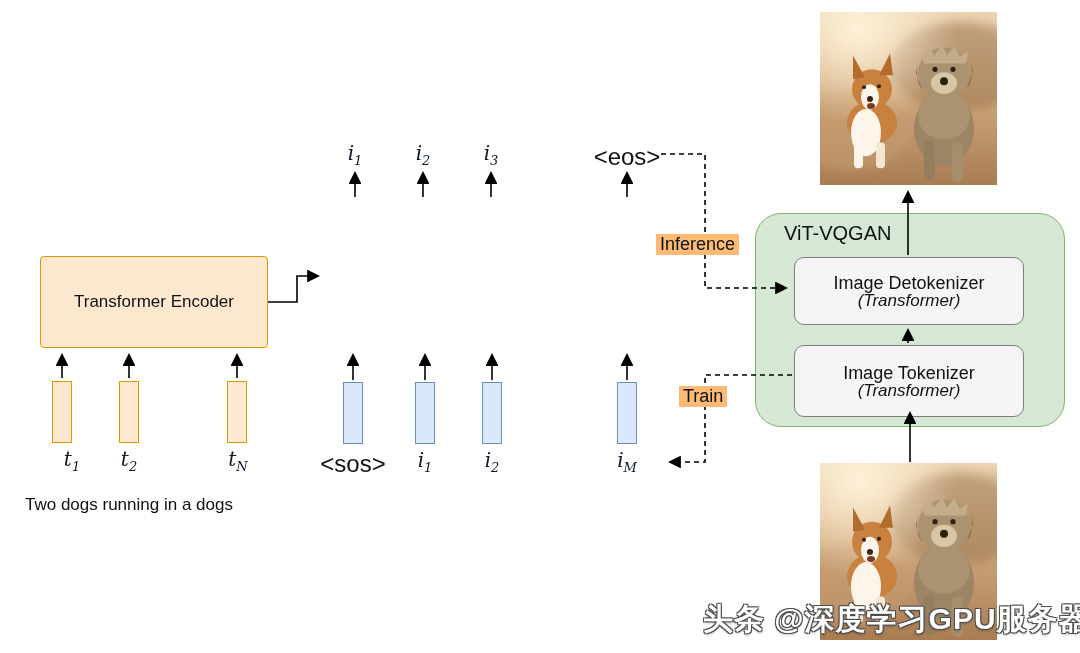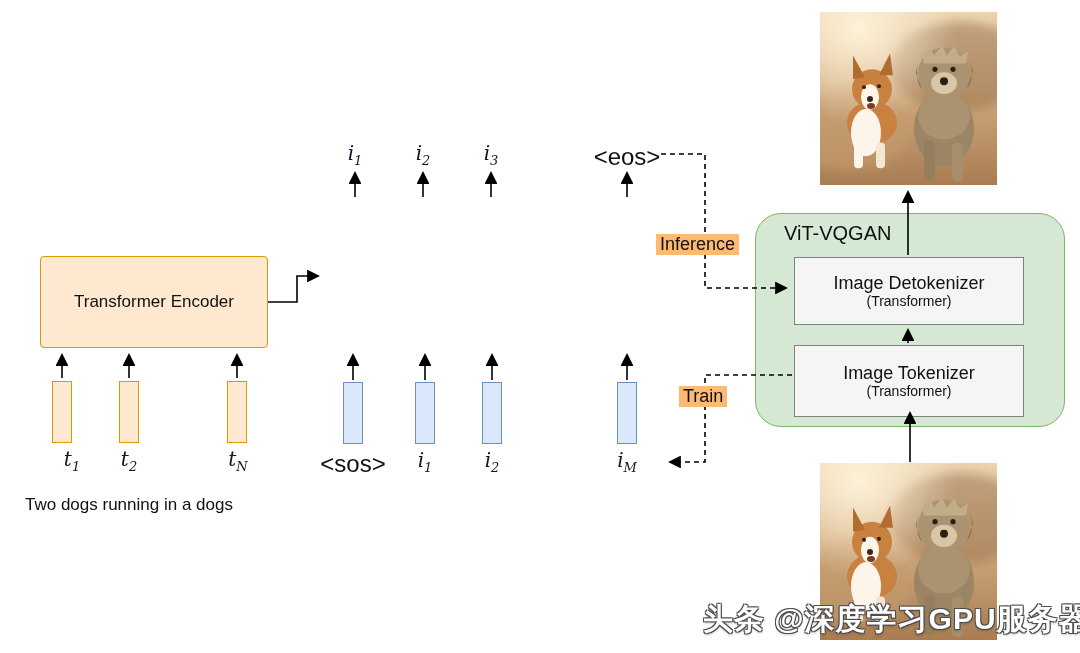--- a/index.html
+++ b/index.html
@@ -6,26 +6,26 @@
   .canvas{
     position:relative;width:1080px;height:653px;background:#ffffff;
     font-family:"Liberation Sans",sans-serif;overflow:hidden;
   }
   
   .node{position:absolute;box-sizing:border-box;display:flex;align-items:center;justify-content:center;text-align:center;}
   .encoder-box{left:40px;top:256px;width:228px;height:92px;background:#ffe8d0;border:1px solid #d79b00;border-radius:4px;font-size:17px;color:#111;}
   .decoder-box{left:325px;top:200px;width:325px;height:149px;background:#dae8fc;border:1px solid #6c8ebf;border-radius:20px;font-size:21px;color:#111;}
   .vqgan-box{left:755px;top:213px;width:310px;height:214px;background:#d5e8d4;border:1px solid #82b366;border-radius:26px;}
   .vqgan-title{position:absolute;left:28px;top:8px;font-size:20px;color:#111;}
-  .module-box{position:absolute;left:38px;width:230px;background:#f5f5f5;border:1px solid #7f7f7f;border-radius:0;box-sizing:border-box;
+  .module-box{position:absolute;left:38px;width:230px;background:#f5f5f5;border:1px solid #7f7f7f;border-radius:10px;box-sizing:border-box;
     display:flex;flex-direction:column;align-items:center;justify-content:center;color:#111;}
   .module-detok{top:43px;height:68px;}
   .module-tok{top:131px;height:72px;}
   .module-name{font-size:18px;line-height:20px;}
-  .module-type{font-size:14px;line-height:16px;}
+  .module-type{font-size:17px;font-style:italic;line-height:16px;}
   
   .bar{position:absolute;width:20px;height:62px;box-sizing:border-box;}
   .bar-orange{background:#ffe8d0;border:1px solid #d79b00;}
   .bar-blue{background:#dae8fc;border:1px solid #6c8ebf;}
   
   .mathlab{position:absolute;width:60px;text-align:center;font-family:"DejaVu Serif",serif;font-style:italic;font-size:20px;color:#0f172a;}
   .mathlab sub{font-size:13px;font-style:italic;}
   .toklab{position:absolute;width:70px;text-align:center;font-size:24px;color:#111;}
   .caption{position:absolute;left:25px;top:495px;font-size:17px;color:#111;}
   .flow-label{position:absolute;background:#fdba74;padding:0 4px;font-size:18px;color:#111;z-index:6;}

